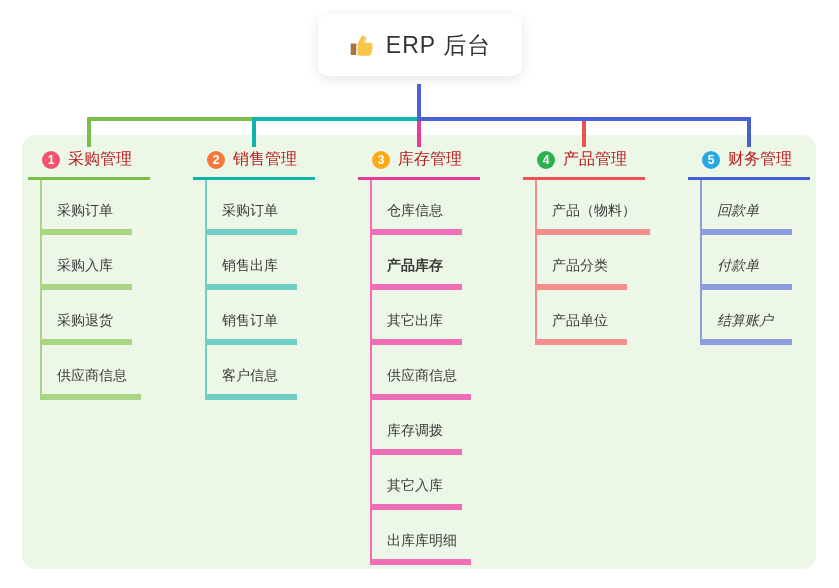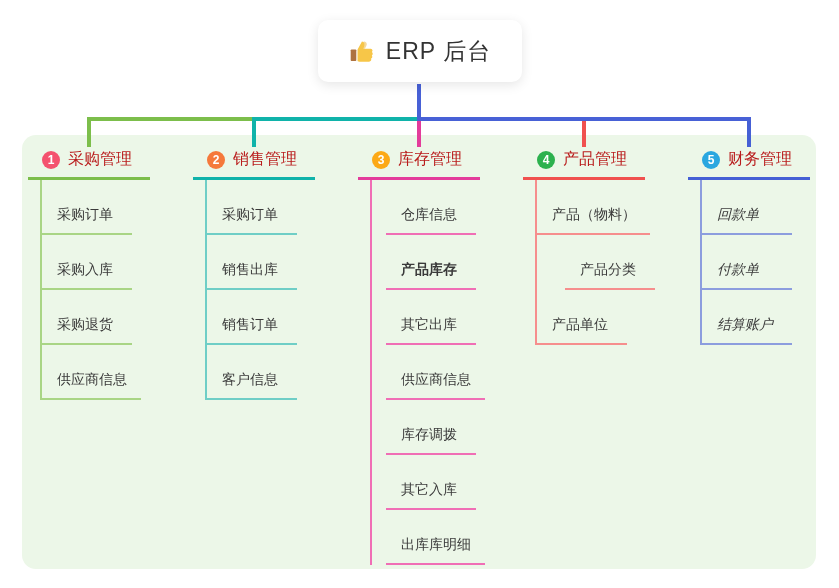--- a/index.html
+++ b/index.html
@@ -15,21 +15,21 @@
   }
   .panel{
     position:absolute;
     left:22px;top:135px;
     width:794px;height:434px;
     background:#ECF7E8;
     border-radius:14px;
   }
   .root-card{
     position:absolute;
-    left:318px;top:20px;
+    left:318px;top:14px;
     width:204px;height:62px;
     background:#fff;
     border-radius:10px;
     box-shadow:0 3px 12px rgba(0,0,0,.10);
     display:flex;align-items:center;justify-content:center;gap:10px;
     z-index:3;
   }
   .root-label{
     font-size:23px;color:#333;font-weight:500;letter-spacing:1px;
   }
@@ -60,21 +60,21 @@
   .children{
     margin-left:12px;
     border-left:2px solid #000;
     width:fit-content;
   }
   .child{
     box-sizing:border-box;
     height:55px;
     min-width:90px;
     width:fit-content;
-    border-bottom:2px solid #a16207;
+    border-bottom:6px solid #a16207;
     display:flex;align-items:flex-end;
     padding:0 14px 9px 15px;
   }
   .child span{
     font-size:14px;color:#3a3a3a;white-space:nowrap;
   }
 </style>
 </head>
 <body>
 
@@ -144,21 +144,21 @@
             <span>客户信息</span>
           </div>
         </div>
   </div>
 
   <div class="branch" style="left: 358px;">
     <div class="branch-title" style="border-bottom-color: rgb(227, 60, 155);">
       <span class="badge" style="background: rgb(252, 169, 22);">3</span>
       <span class="branch-label">库存管理</span>
     </div>
-    <div class="children" style="border-left-color: rgb(240, 110, 181); padding-left: 14px;">
+    <div class="children" style="border-left-color: rgb(240, 110, 181);">
           <div class="child" style="border-bottom-color: rgb(240, 110, 181);">
             <span>仓库信息</span>
           </div>
           <div class="child" style="border-bottom-color: rgb(240, 110, 181); font-weight: bold;">
             <span>产品库存</span>
           </div>
           <div class="child" style="border-bottom-color: rgb(240, 110, 181);">
             <span>其它出库</span>
           </div>
           <div class="child" style="border-bottom-color: rgb(240, 110, 181);">
@@ -178,21 +178,21 @@
 
   <div class="branch" style="left: 523px;">
     <div class="branch-title" style="border-bottom-color: rgb(240, 81, 79);">
       <span class="badge" style="background: rgb(44, 177, 78);">4</span>
       <span class="branch-label">产品管理</span>
     </div>
     <div class="children" style="border-left-color: rgb(246, 142, 141);">
           <div class="child" style="border-bottom-color: rgb(246, 142, 141);">
             <span>产品（物料）</span>
           </div>
-          <div class="child" style="border-bottom-color: rgb(246, 142, 141); margin-left: 28px;">
+          <div class="child" style="border-bottom-color: rgb(246, 142, 141);">
             <span>产品分类</span>
           </div>
           <div class="child" style="border-bottom-color: rgb(246, 142, 141);">
             <span>产品单位</span>
           </div>
         </div>
   </div>
 
   <div class="branch" style="left: 688px;">
     <div class="branch-title" style="border-bottom-color: rgb(69, 96, 213);">

